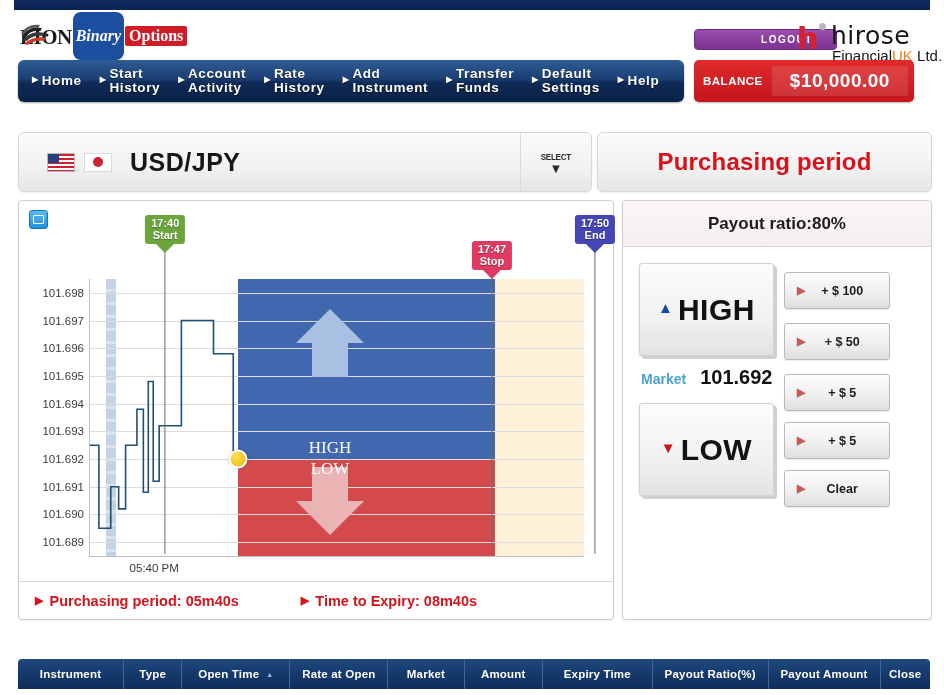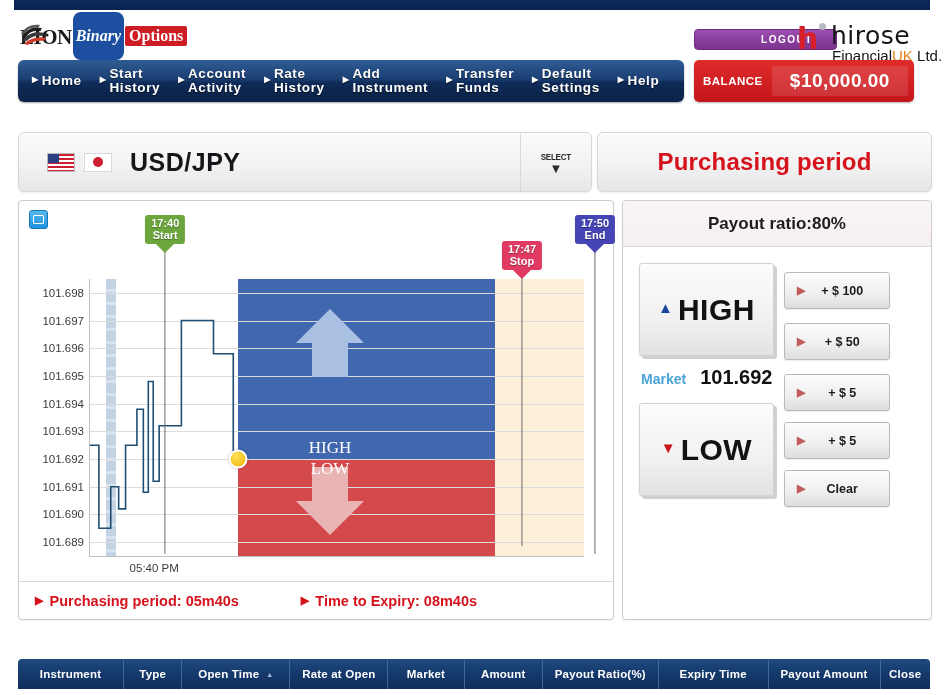--- a/index.html
+++ b/index.html
@@ -737,21 +737,21 @@
         <div class="price-dot" style="left: 148.2px; top: 180.05px;"></div>
         <div class="xlabel" style="left: 64.22px;">05:40 PM</div>
       </div>
   <div class="marker m-start" style="left: 134.22px;">
         <div class="marker-flag">
           <div>17:40</div>
           <div>Start</div>
           <div class="marker-line" style="height: 310px;"></div>
         </div>
       </div>
-      <div class="marker m-stop" style="left: 491px; top: 40px;">
+      <div class="marker m-stop" style="left: 461px; top: 40px;">
         <div class="marker-flag">
           <div>17:47</div>
           <div>Stop</div>
           <div class="marker-line" style="height: 276px;"></div>
         </div>
       </div>
       <div class="marker m-end" style="left: 564px;">
         <div class="marker-flag">
           <div>17:50</div>
           <div>End</div>
@@ -832,25 +832,25 @@
     </div>
     <div class="th" style="width: 98px;">
       <span>Rate at Open</span>
     </div>
     <div class="th" style="width: 76px;">
       <span>Market</span>
     </div>
     <div class="th" style="width: 78px;">
       <span>Amount</span>
     </div>
+    <div class="th" style="width: 110px;">
+      <span>Expiry Time</span>
+    </div>
     <div class="th" style="width: 116px;">
       <span>Payout Ratio(%)</span>
     </div>
-    <div class="th" style="width: 110px;">
-      <span>Expiry Time</span>
-    </div>
     <div class="th" style="width: 112px;">
       <span>Payout Amount</span>
     </div>
     <div class="th" style="width: 50px; text-align: center;">
       <span>Close</span>
     </div>
   </div>
 
 </body></html>

